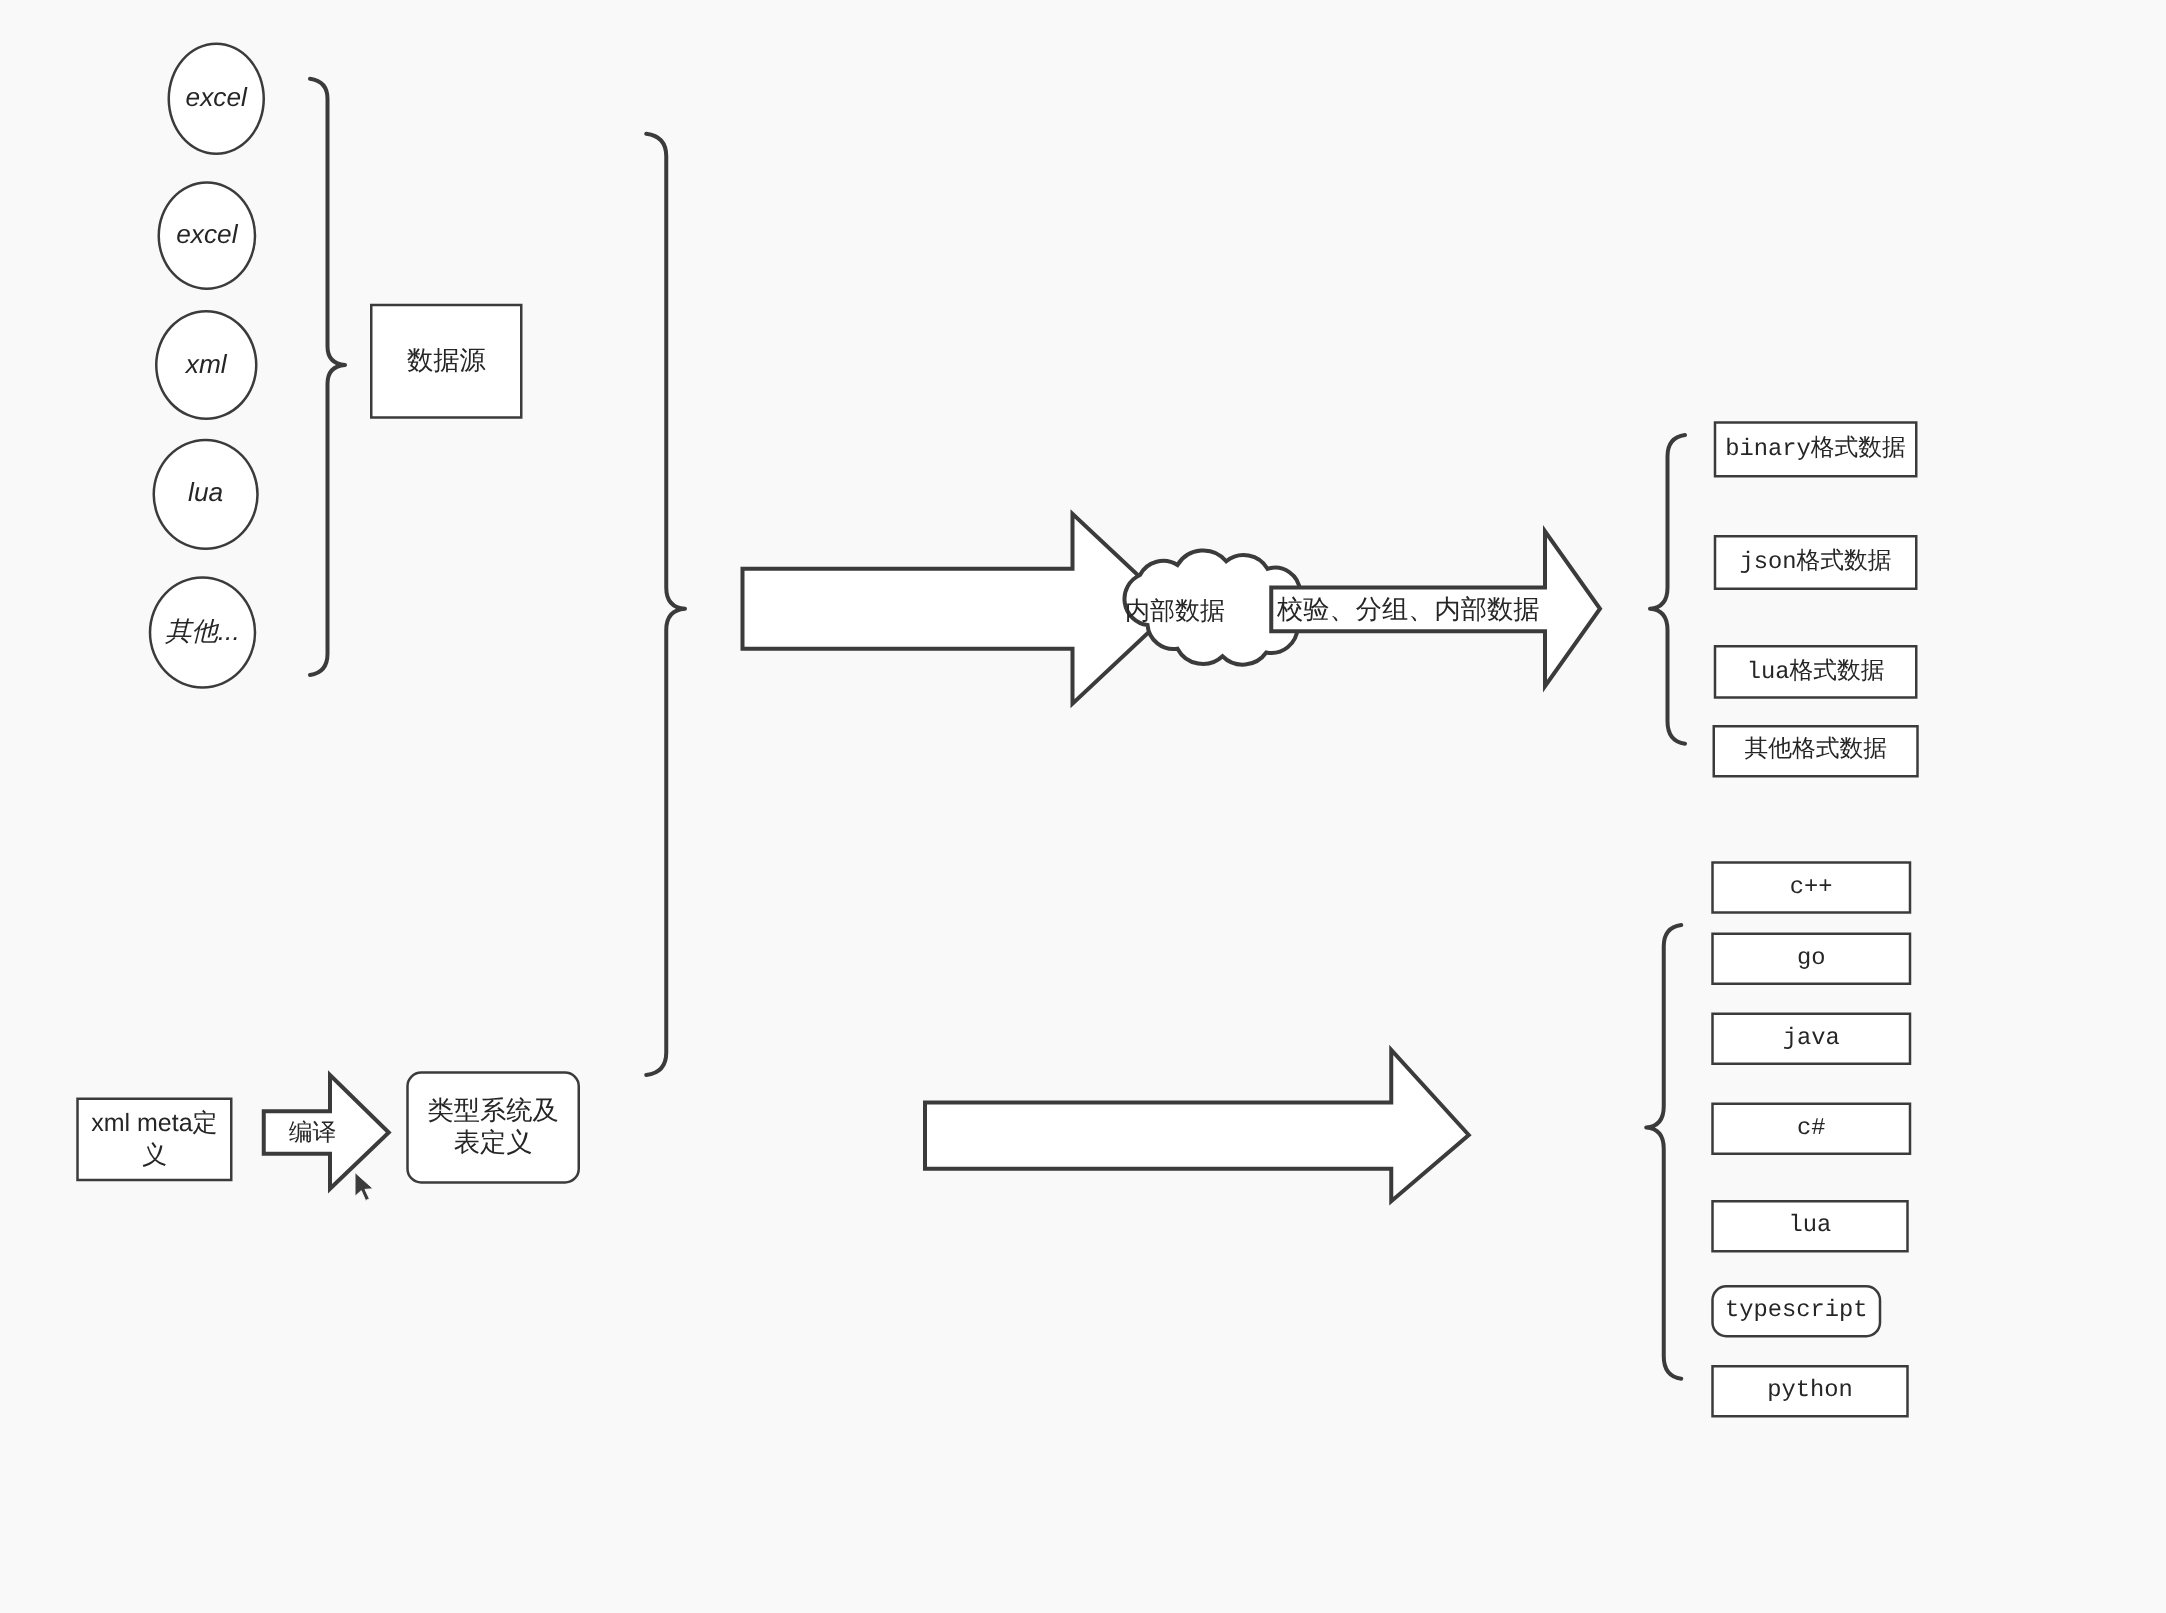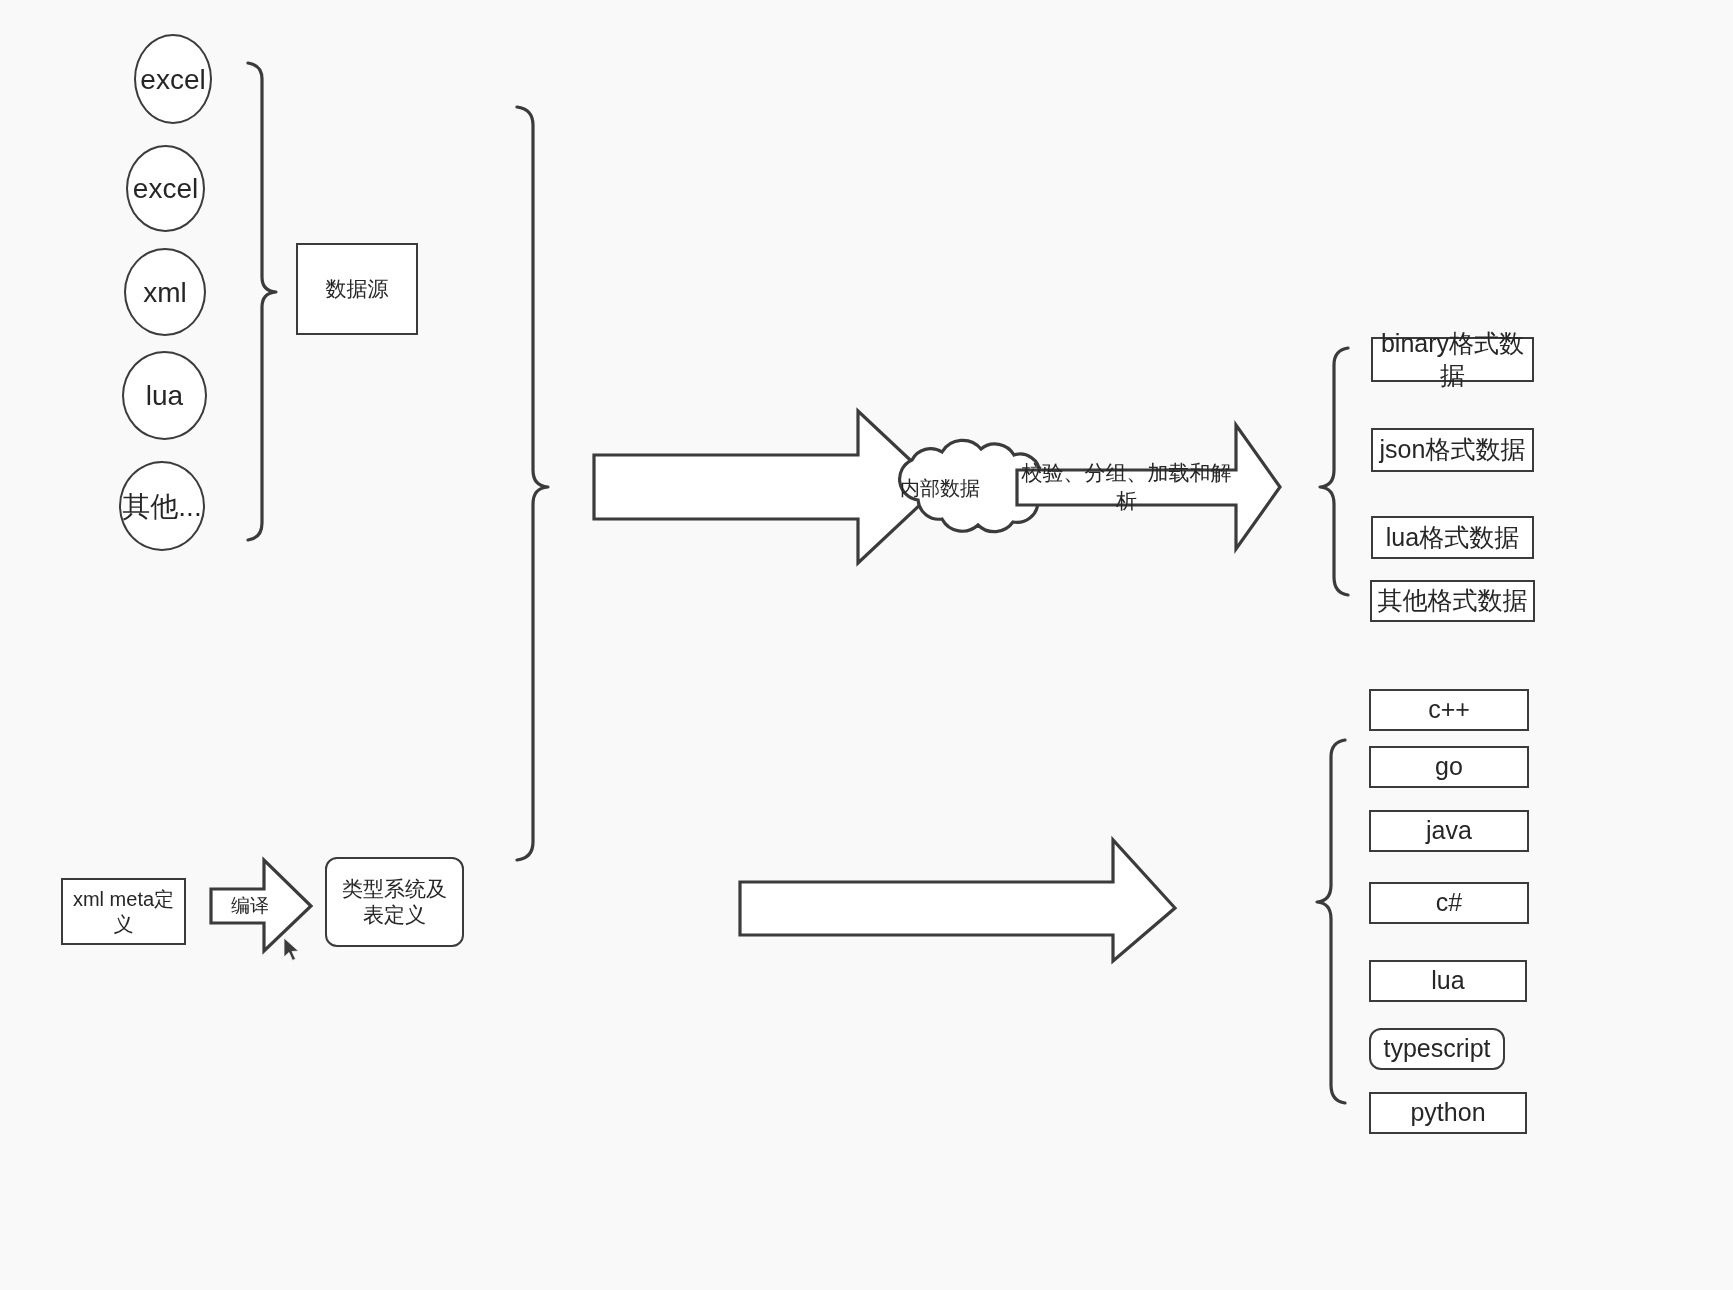--- a/index.html
+++ b/index.html
@@ -22,32 +22,34 @@
     align-items: center;
     justify-content: center;
     text-align: center;
     color: #262626;
     background: #ffffff;
     border: 2.5px solid #3b3b3b;
     line-height: 1.25;
   }
   .ellipse {
     border-radius: 50%;
-    font-size: 28px;
+    font-size: 21px;
+    font-style: italic;
   }
   .rect {
     font-size: 21px;
   }
   .rounded {
     border-radius: 12px;
     font-size: 21px;
   }
   .small-box {
-    font-size: 25px;
+    font-size: 19px;
     border-width: 2.5px;
+    font-family: Liberation Mono, monospace;
   }
   .svg-layer {
     position: absolute;
     left: 0;
     top: 0;
     width: 1733px;
     height: 1290px;
     pointer-events: none;
   }
   .arrow-label {
@@ -155,21 +157,21 @@
   <div class="node rect" style="left:296px; top:243px; width:122px; height:92px;">
     <span>数据源</span>
   </div>
 
 
   <div class="cloud-label" style="left:885px; top:458px; width:110px; height:60px;">
     <span>内部数据</span>
   </div>
 
   <div class="arrow-label" style="left:1017px; top:464px; width:219px; height:46px;">
-    <span>校验、分组、加载和解析</span>
+    <span>校验、分组、内部数据</span>
   </div>
 
   <div class="arrow-label" style="left:211px; top:890px; width:78px; height:32px; font-size:19px;">
     <span>编译</span>
   </div>
 
 
   <div class="node rect" style="left:34px; top:878px; width:125px; height:67px; font-size:20px;margin-left:27px;">
     <span>xml meta定义</span>
   </div>

